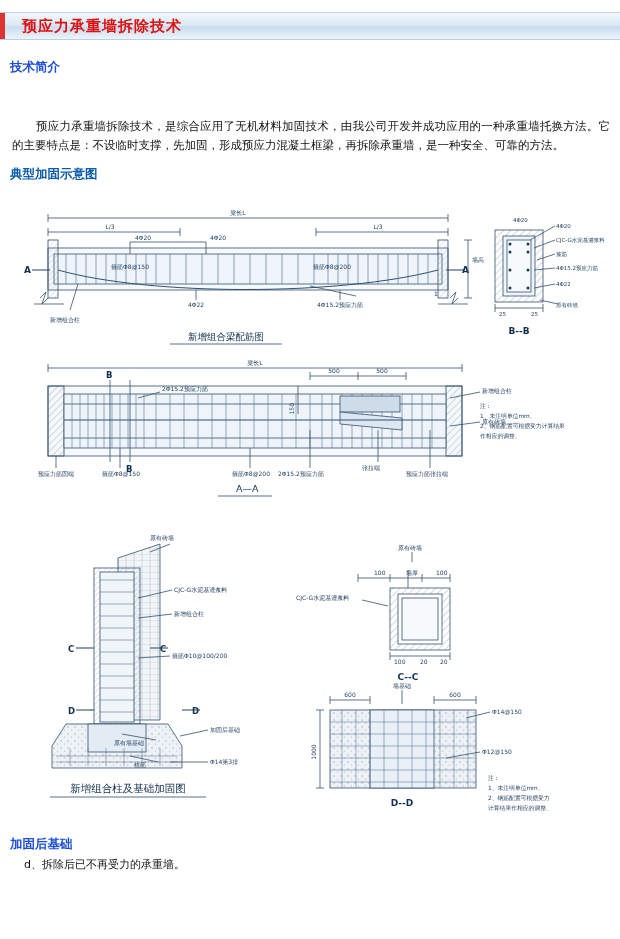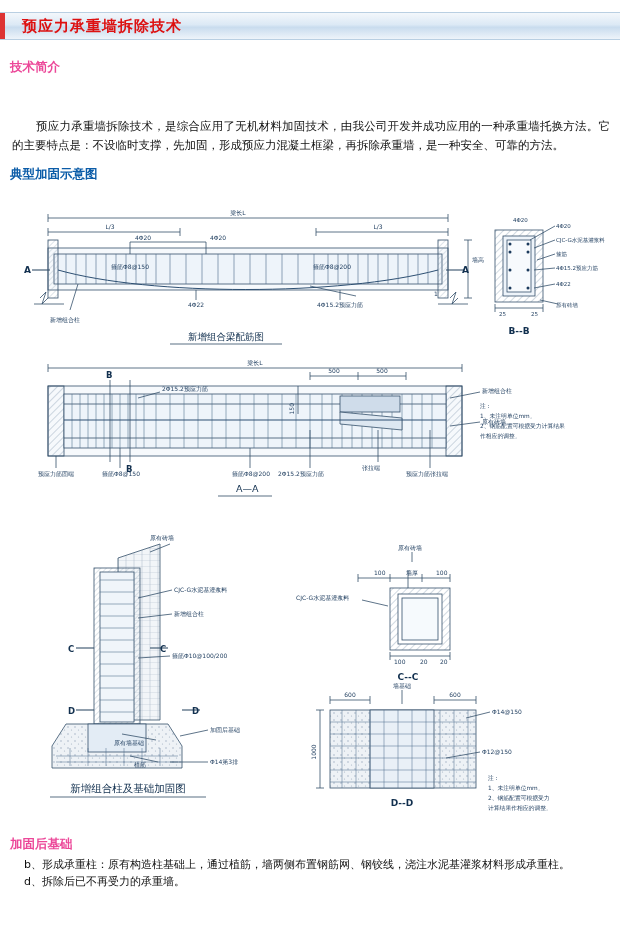--- a/index.html
+++ b/index.html
@@ -24,21 +24,21 @@
     background:#d33;
   }
   .title-bar .txt{
     position:absolute;left:22px;top:4px;
     font-size:15px;font-weight:bold;color:#d11;
     letter-spacing:1px;
   }
 
   
   .sec-h{
-    position:absolute;font-size:12.5px;font-weight:bold;color:#ec4899;
+    position:absolute;font-size:12.5px;font-weight:bold;color:#1d4ed8;
   }
   .sec-h.blue{color:#0b5ca8;}
 
   .para{
     position:absolute;font-size:11.5px;line-height:19px;color:#111;
     text-align:justify;
   }
   .indent{text-indent:24px;}
 
   
@@ -486,17 +486,16 @@
       <text x="478" y="600">2、钢筋配置可根据受力</text>
       <text x="478" y="610">计算结果作相应的调整。</text>
     </g>
     <text x="392" y="606" text-anchor="middle" fill="#12304f" font-size="9" font-weight="bold">D--D</text>
   </svg>
   </div>
 
   <div class="sec-h" style="left:10px;top:836px;">加固后基础</div>
 
   <div class="proc">
-    <div>b、形成承重柱：原有构造柱基础上，通过植筋，墙两侧布置钢筋网、钢铰线，浇注水泥基灌浆材料形成承重柱。</div>
     <div>d、拆除后已不再受力的承重墙。</div>
   </div>
 
 </div>
 
 </body></html>

